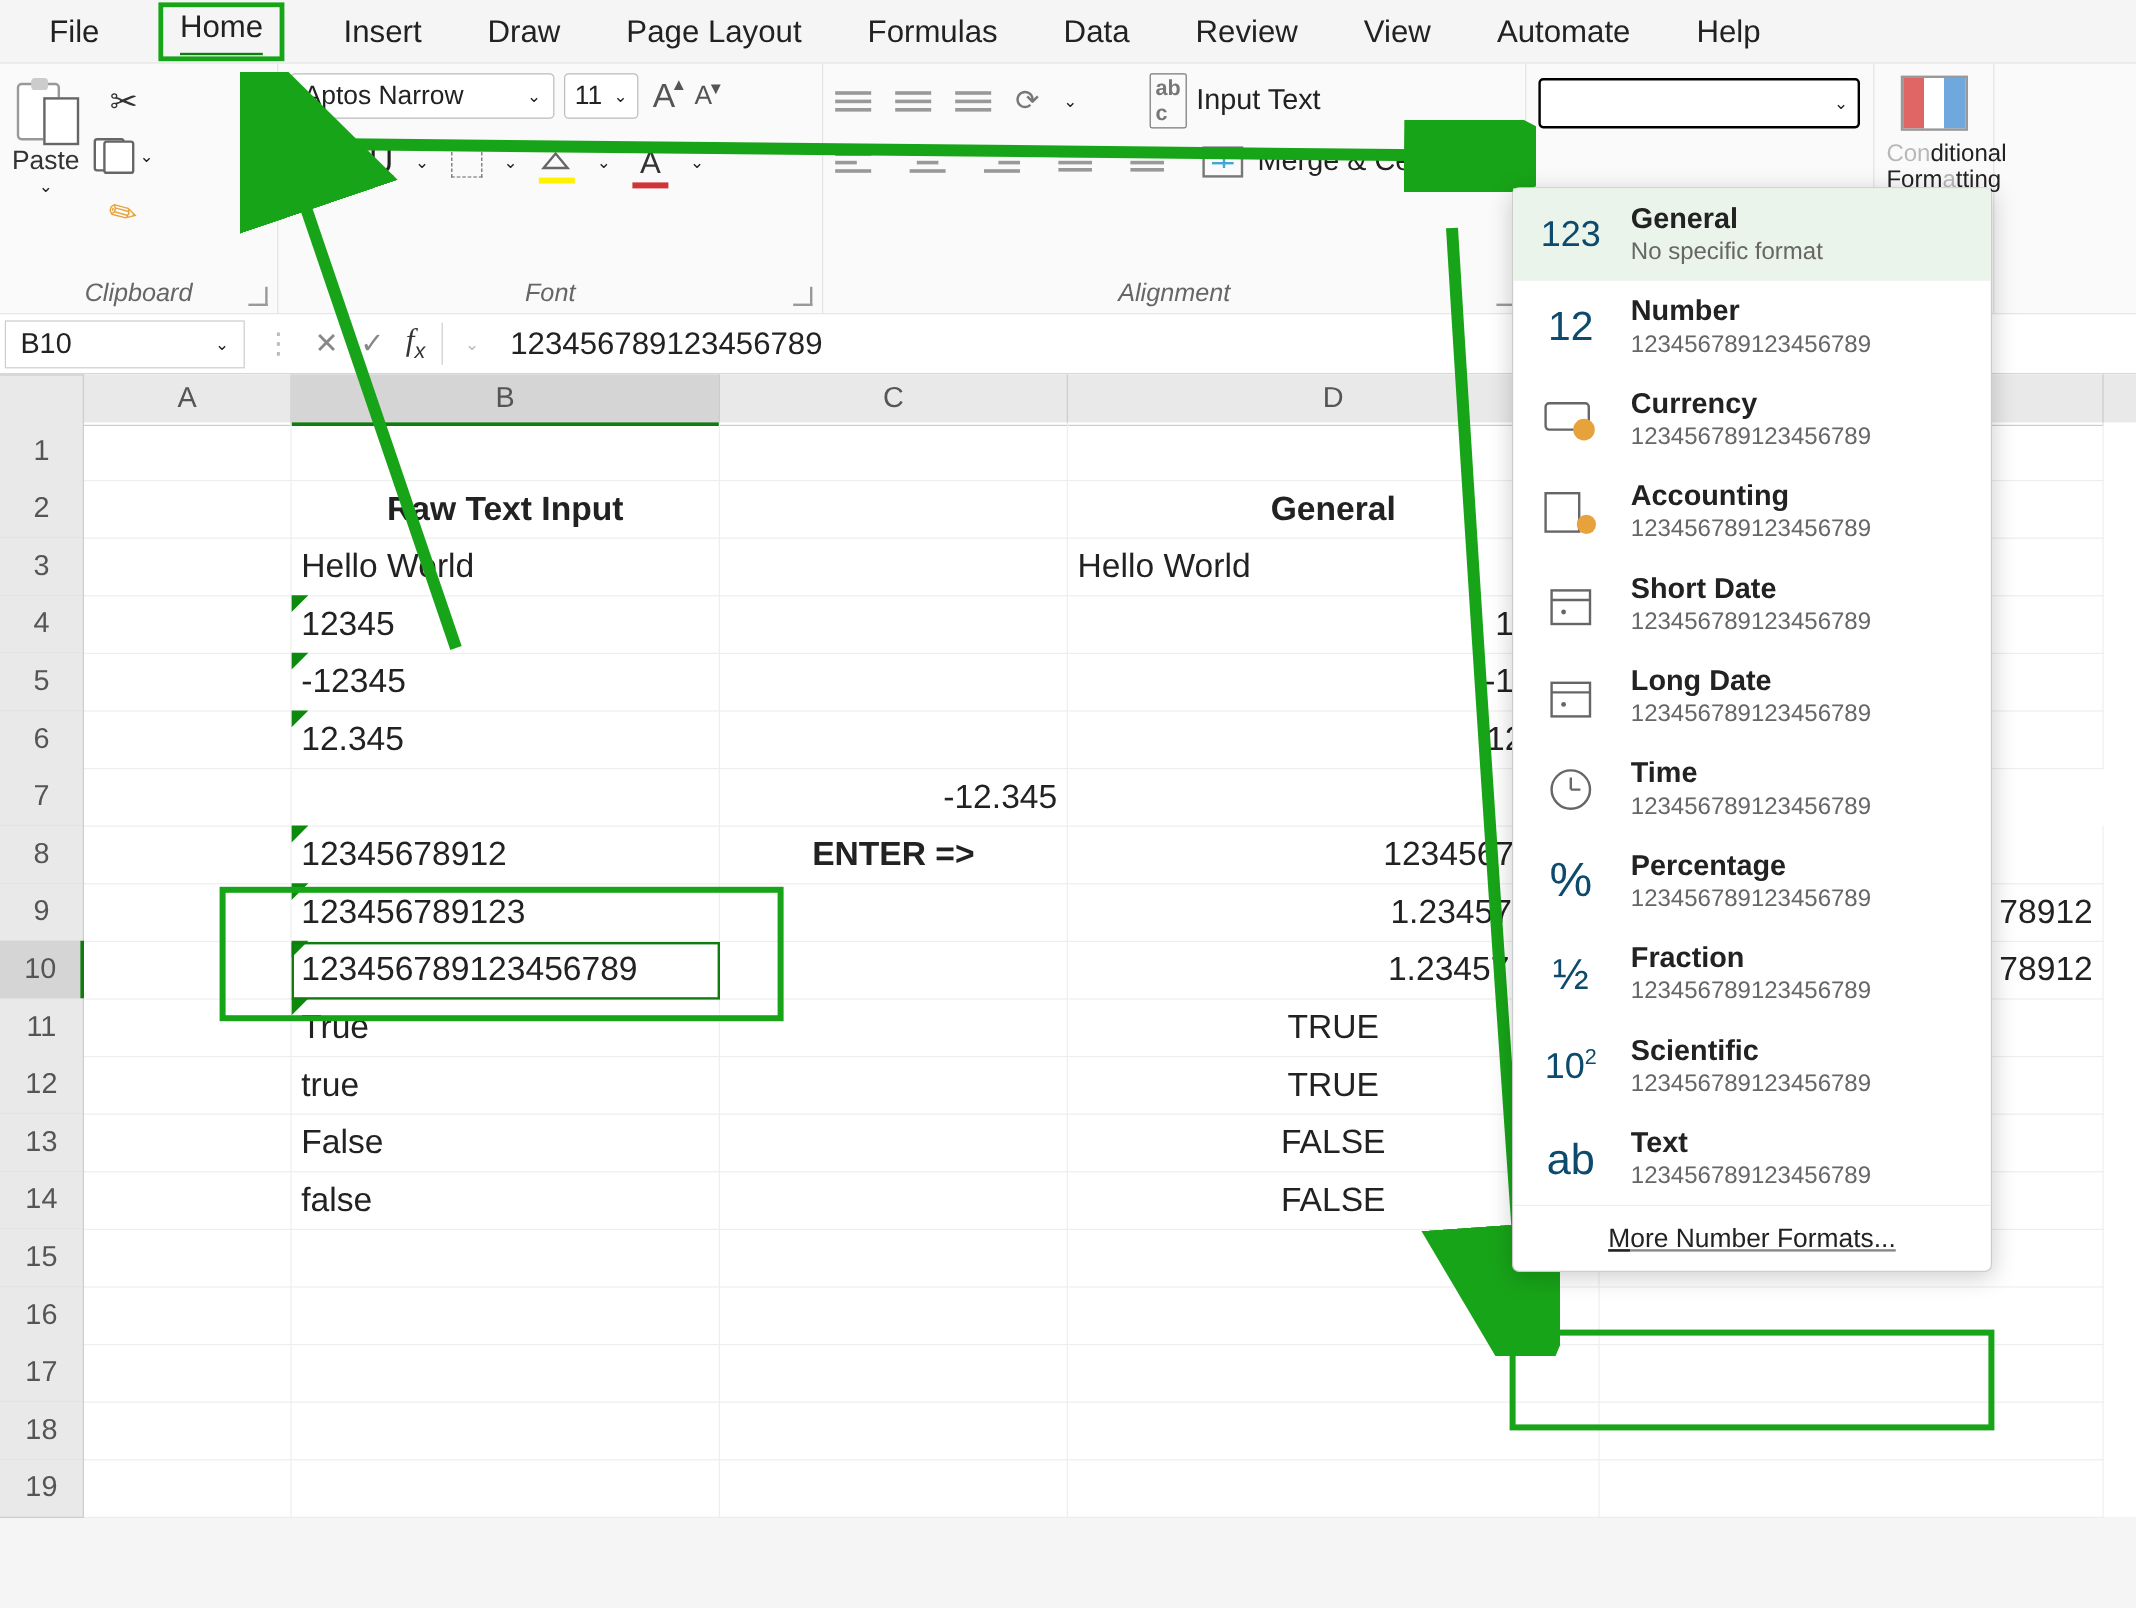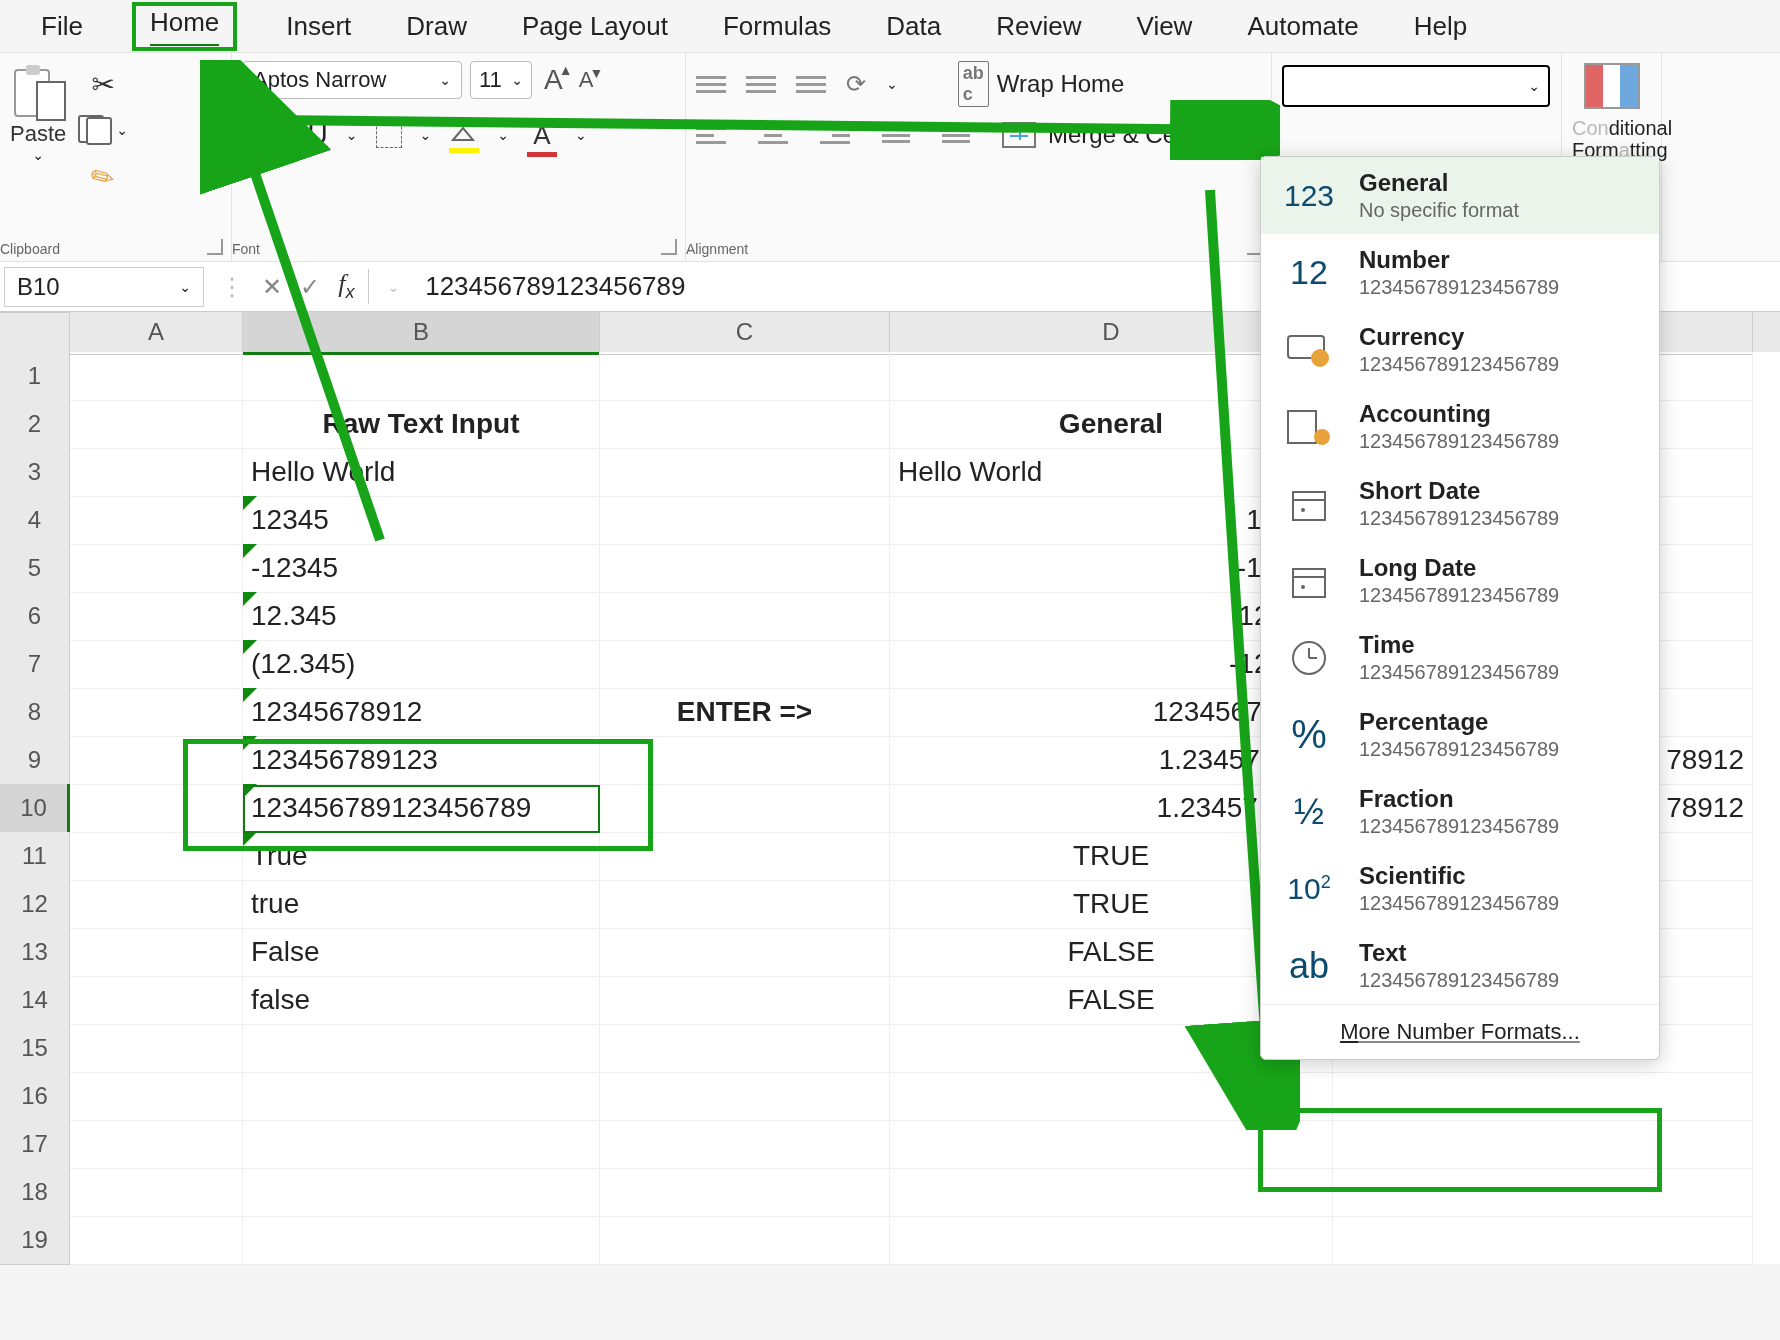--- a/index.html
+++ b/index.html
@@ -3,21 +3,21 @@
 <meta charset="utf-8">
 <style>
   * { box-sizing: border-box; font-family: "Segoe UI", Arial, sans-serif; }
   body { margin:0; background:#f5f5f5; width:1780px; height:1340px; overflow:hidden; position:relative; color:#222;}
   .menu-bar { background:#f5f5f5; height:52px; display:flex; align-items:center; gap:43px; padding-left:35px; font-size:26px;text-align:center;}
   .menu-item { cursor:pointer; padding:4px 6px;}
   .menu-item.active { border:4px solid #18a418; padding:1px 14px;}
   .menu-item.active span { border-bottom:2px solid #107c10; padding-bottom:6px; display:inline-block;}
   .ribbon { background:#fafafa; border-top:1px solid #e3e3e3; border-bottom:1px solid #e3e3e3; height:210px; display:flex;}
   .ribbon-group { border-right:1px solid #e3e3e3; padding:8px 10px 4px 10px; position:relative; display:flex; flex-direction:column;}
-  .group-label { position:absolute; bottom:4px; left:0; right:0; font-size:14px; color:#666;}
+  .group-label { position:absolute; bottom:4px; left:0; right:0; text-align:center; font-size:21px; color:#666;font-style:italic;}
   .group-launch { position:absolute; bottom:6px; right:8px; width:16px; height:16px; border:1px solid #999; border-width:0 2px 2px 0;}
   .clipboard-group { width:232px; }
   .paste-block { display:flex; flex-direction:column; align-items:center; gap:0; }
   .paste-icon { width:56px; height:60px; position:relative; }
   .paste-clip { width:36px; height:48px; border:2px solid #999; border-radius:4px; background:#fff; position:absolute; left:4px; top:8px;}
   .paste-clip:before{content:'';position:absolute;top:-6px;left:10px;width:14px;height:10px;background:#ccc;border-radius:3px;}
   .paste-doc { width:30px; height:40px; border:2px solid #666; background:#fff; position:absolute; right:0; bottom:0;}
   .paste-label { font-size:22px; color:#333; display:flex; align-items:center; gap:4px;}
   .chev { font-size:14px; }
   .mini-col { display:flex; flex-direction:column; gap:16px; padding-top:10px; align-items:center;}
@@ -188,21 +188,21 @@
       <span class="align-ic">
           <span></span>
           <span></span>
           <span></span>
         </span>
       <span style="font-size:24px;color:#777;">⟳</span>
         <span class="dd">⌄</span>
       <span style="width:20px;"></span>
       <div class="wrap-area">
         <span class="wrap-ic">ab<br>c</span>
-        <span class="wrap-label">Wrap Home</span>
+        <span class="wrap-label">Input Text</span>
       </div>
     </div>
     <div class="align-bot-row">
       <span class="align-ic">
           <span></span>
           <span style="width:60%;"></span>
           <span></span>
         </span>
       <span class="align-ic">
           <span></span>
@@ -318,21 +318,20 @@
         <div class="rh">6</div>
         <div class="cell"></div>
         <div class="cell green-tri">12.345</div>
         <div class="cell"></div>
         <div class="cell c-right">12.345</div>
         <div class="cell c-right"></div>
       </div>
       <div class="gr">
         <div class="rh">7</div>
         <div class="cell"></div>
-        <div class="cell green-tri">(12.345)</div>
         <div class="cell"></div>
         <div class="cell c-right">-12.345</div>
         <div class="cell c-right"></div>
       </div>
       <div class="gr">
         <div class="rh">8</div>
         <div class="cell"></div>
         <div class="cell green-tri">12345678912</div>
         <div class="cell c-center">ENTER =&gt;</div>
         <div class="cell c-right">12345678912</div>

